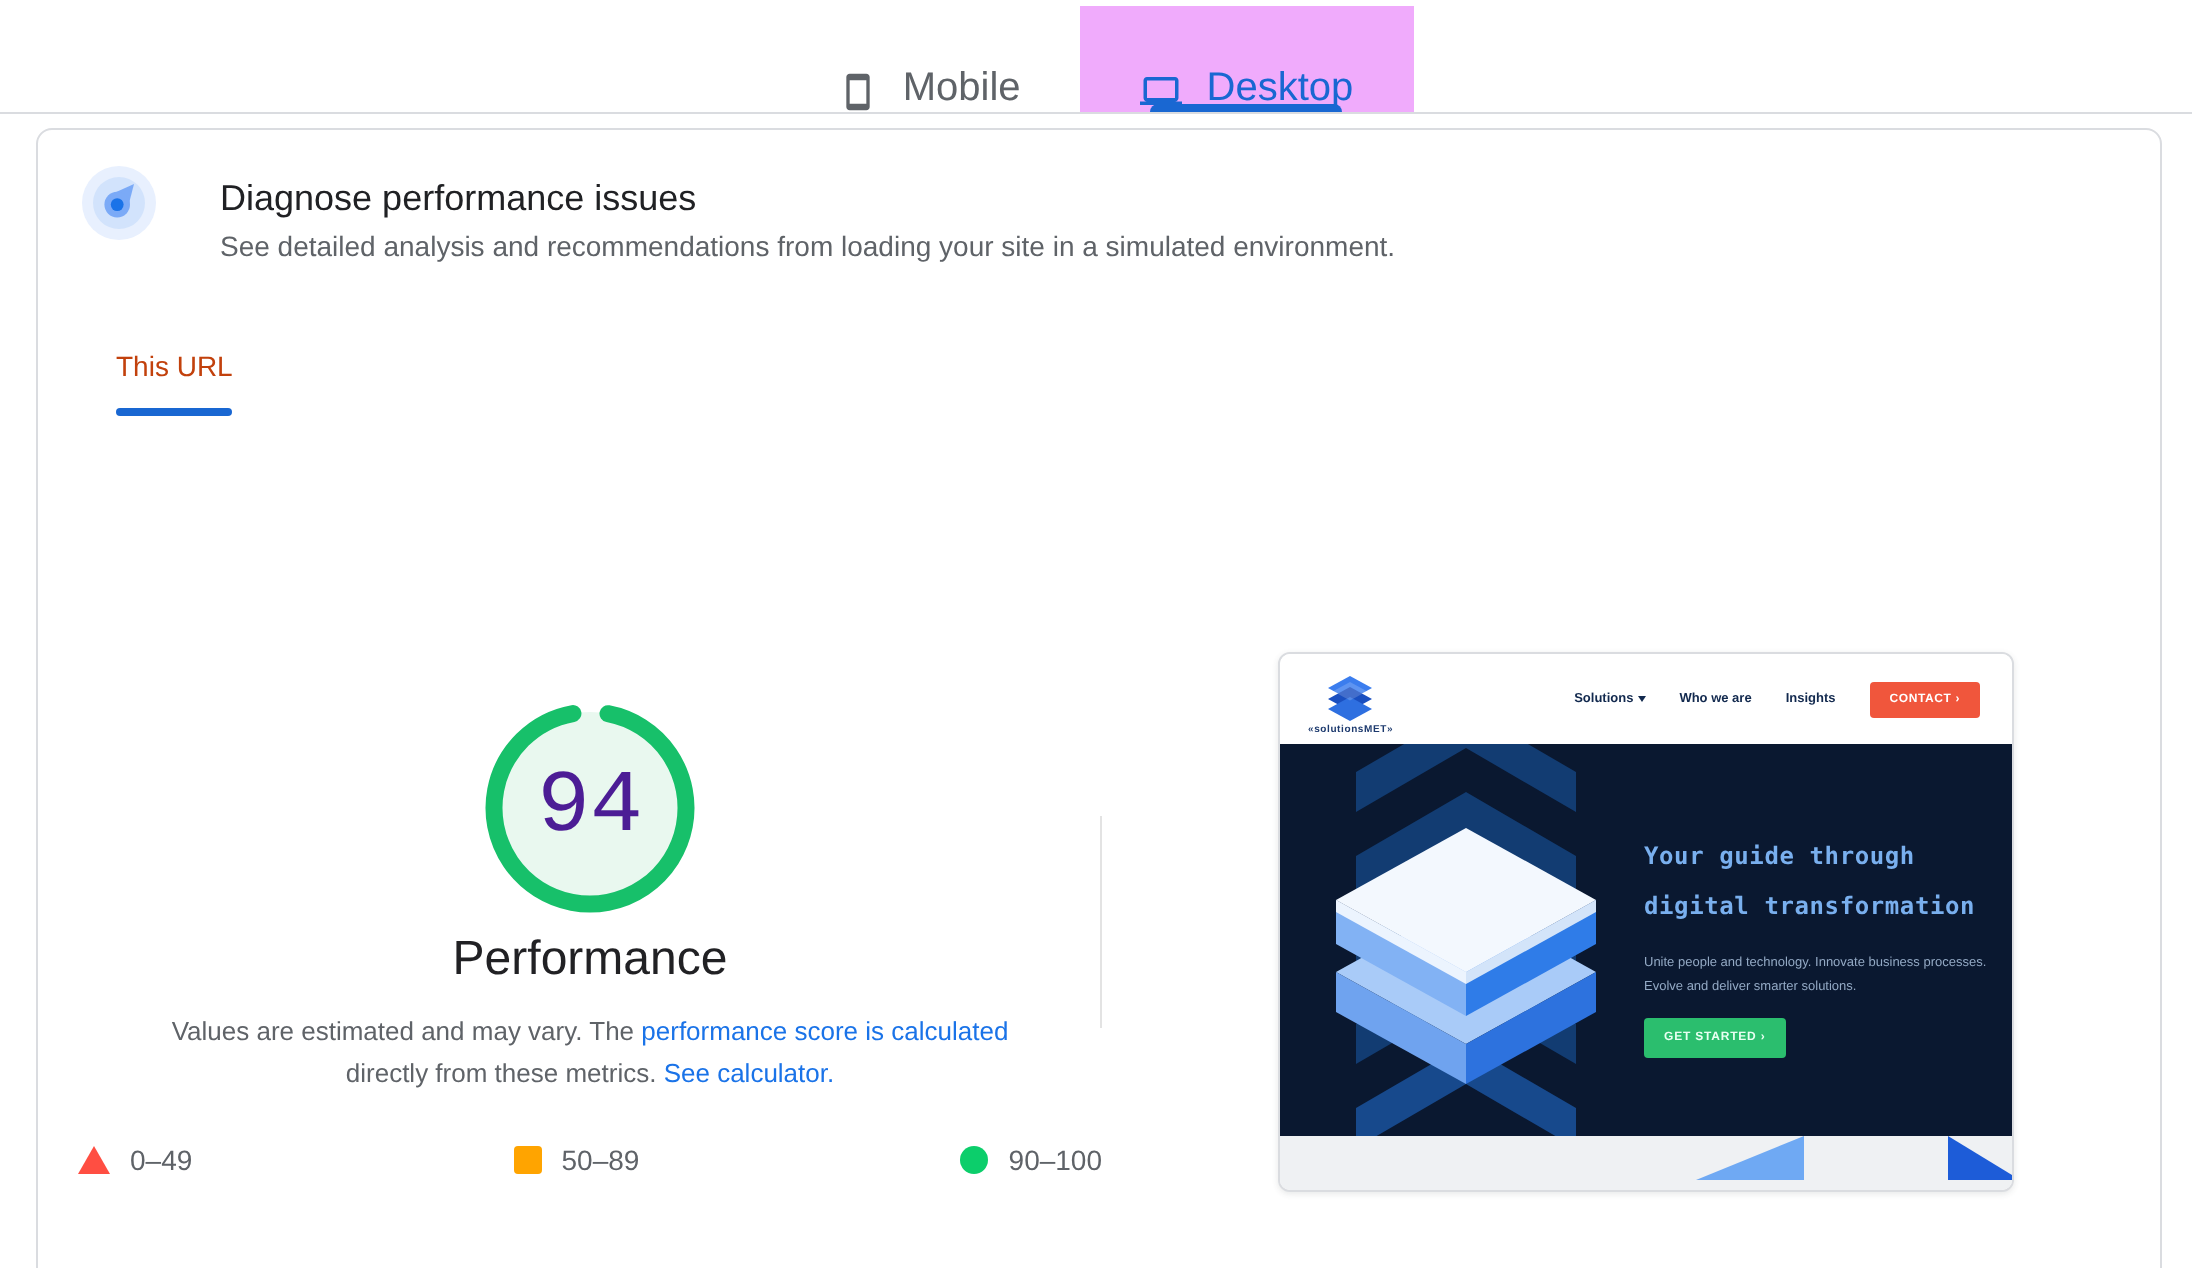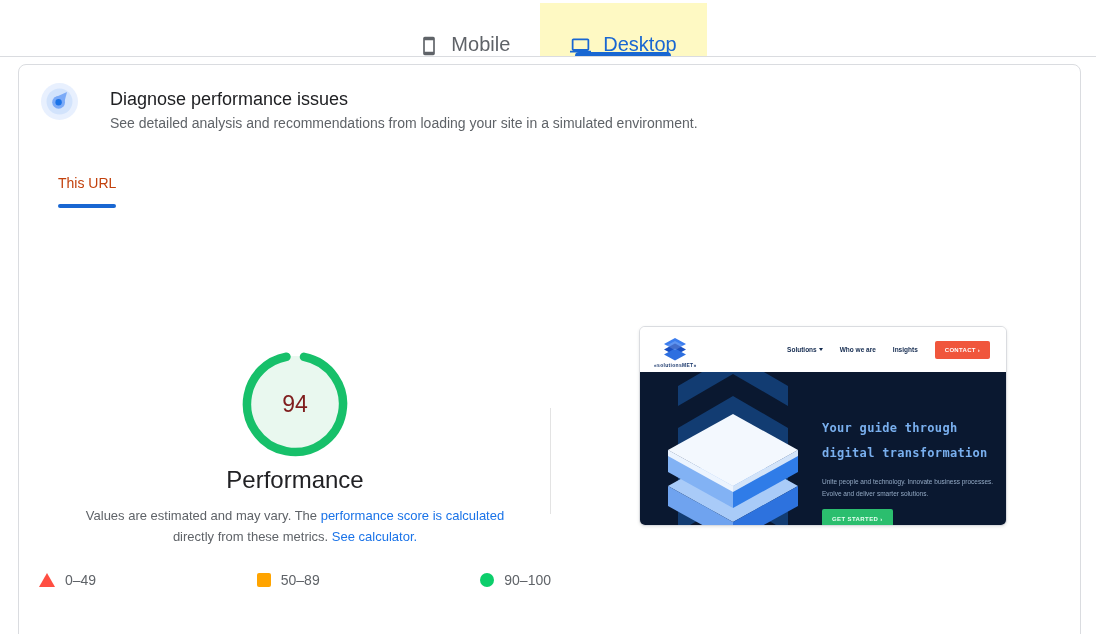--- a/index.html
+++ b/index.html
@@ -6,21 +6,21 @@
   html,body { width:1096px; height:634px; background:#fff; overflow:hidden;
     font-family:"Liberation Sans", sans-serif; color:#202124; }
   .page { position:relative; width:1096px; height:634px; }
 
   
   .device-bar { position:absolute; top:0; left:0; width:100%; height:57px;
     border-bottom:1px solid #DADCE0; display:flex; justify-content:center; align-items:flex-end; }
   .dev-tab { height:53px; display:flex; align-items:flex-end; gap:12px; padding:0 30px;
     font-size:20px; font-weight:500; cursor:pointer; position:relative; }
   .dev-tab.mobile { color:#5F6368; }
-  .dev-tab.desktop { color:#1967D2; background:#fef9c3; }
+  .dev-tab.desktop { color:#1967D2; background:#f0abfc; }
   .dev-underline { position:absolute; bottom:0; left:50%; transform:translateX(-50%);
     width:96px; height:4px; background:#1967D2; border-radius:4px 4px 0 0; }
 
   
   .card { position:absolute; left:18px; top:64px; width:1063px; height:640px;
     background:#fff; border:1px solid #DADCE0; border-radius:8px; }
 
   .card-header { position:absolute; left:22px; top:18px; display:flex; gap:32px; }
   .gauge-badge { width:37px; height:37px; flex:0 0 auto; }
   .hdr-title { font-size:18px; color:#202124; font-weight:400; margin-top:6px; }
@@ -33,35 +33,35 @@
 
   .url-bar { position:absolute; left:20px; top:146px; width:1026px; height:33px;
     background:#F8F9FA; border-top:1px solid #E1E3E6; border-radius:0 0 4px 4px;
     display:flex; align-items:center; gap:14px; padding:0 14px; }
   .url-text { font-size:13px; color:#3C4043; }
 
   
   .score-col { position:absolute; left:20px; top:283px; width:512px; text-align:center; }
   .gauge-wrap { width:112px; height:112px; margin:0 auto; position:relative; }
   .gauge-score { position:absolute; inset:0; display:flex; align-items:center; justify-content:center;
-    font-size:23px; color:#7f1d1d; }
+    font-size:44px; color:#4c1d95;font-family:Liberation Mono, monospace; }
   .perf-label { margin-top:6px; font-size:24px; color:#212124; font-weight:400; }
   .perf-note { margin-top:11px; font-size:13px; line-height:21px; color:#5F6368; }
   .perf-note a { color:#1A73E8; text-decoration:none; cursor:pointer; }
   .legend { margin-top:25px; display:flex; justify-content:space-between; align-items:center; gap:66px; }
   .legend-item { display:flex; align-items:center; gap:10px; font-size:14px; color:#5F6368; }
   .sw-tri { width:0; height:0; border-left:8px solid transparent; border-right:8px solid transparent;
     border-bottom:14px solid #FF4E42; }
   .sw-sq { width:14px; height:14px; background:#FFA400; border-radius:2px; }
   .sw-ci { width:14px; height:14px; background:#0CCE6B; border-radius:50%; }
 
   .v-divider { position:absolute; left:531px; top:343px; width:1px; height:106px; background:#E3E3E3; }
 
   
-  .thumb { position:absolute; left:620px; top:261px; width:368px; height:200px;
+  .thumb { position:absolute; left:620px; top:261px; width:368px; height:270px;
     background:#fff; border:1px solid #DADCE0; border-radius:6px; overflow:hidden;
     box-shadow:0 1px 3px rgba(60,64,67,.12); }
   .thumb-hdr { position:relative; height:45px; background:#fff; display:flex;
     align-items:center; justify-content:space-between; padding:0 16px 0 14px; }
   .t-logo { display:flex; flex-direction:column; align-items:center; margin-top:6px; }
   .t-logo-text { font-size:5px; font-weight:bold; color:#1D3A6E; letter-spacing:.3px; margin-top:1px; }
   .t-nav { display:flex; align-items:center; gap:17px; }
   .t-nav-item { font-size:6.5px; font-weight:bold; color:#12294E; display:flex; align-items:center; gap:2px; }
   .t-caret { width:0; height:0; border-left:2.5px solid transparent; border-right:2.5px solid transparent;
     border-top:3px solid #12294E; }

